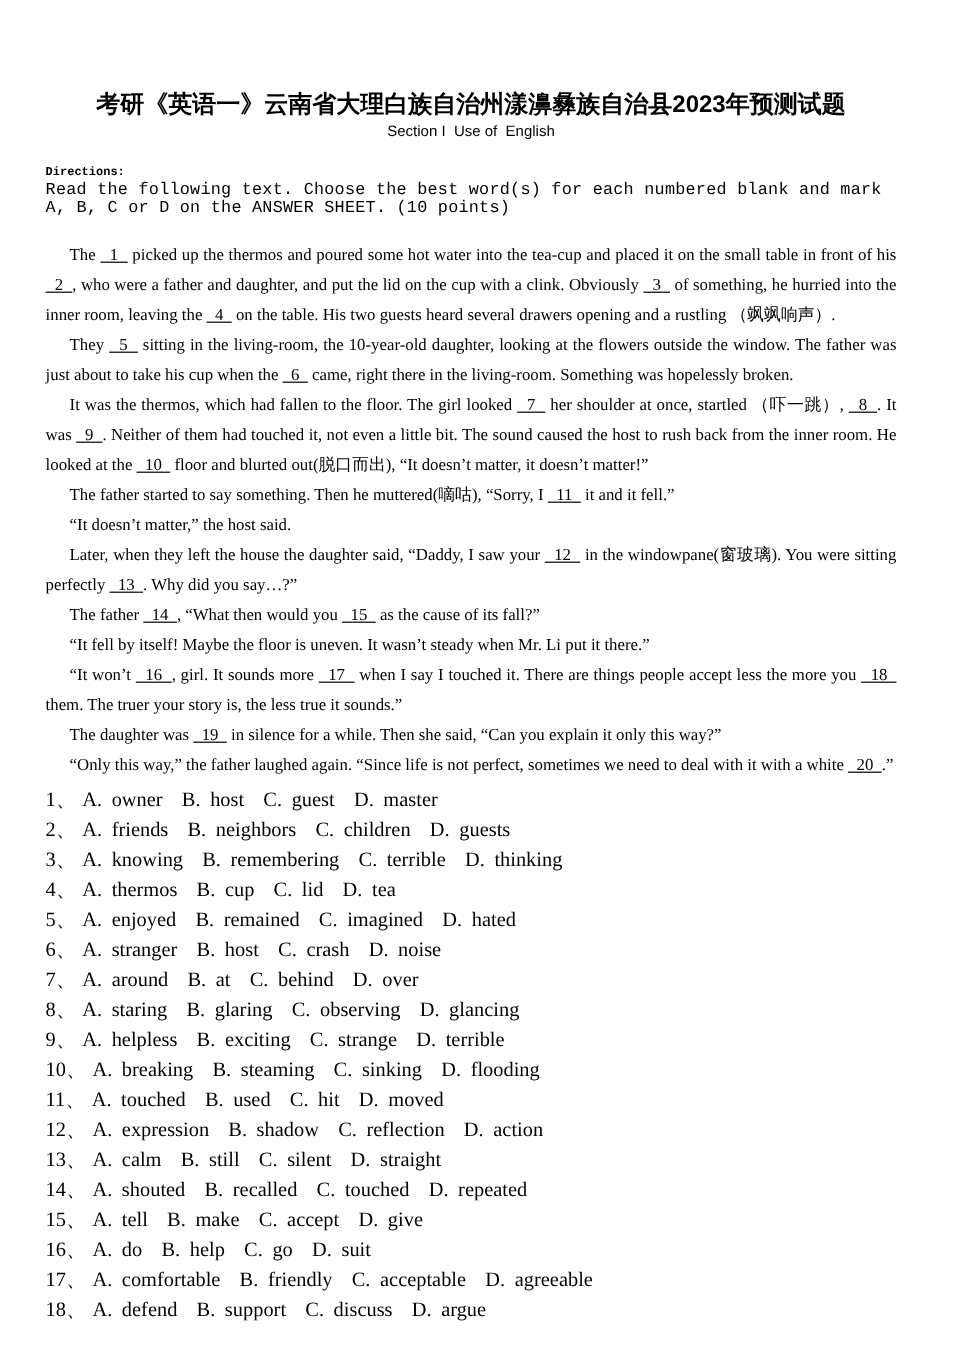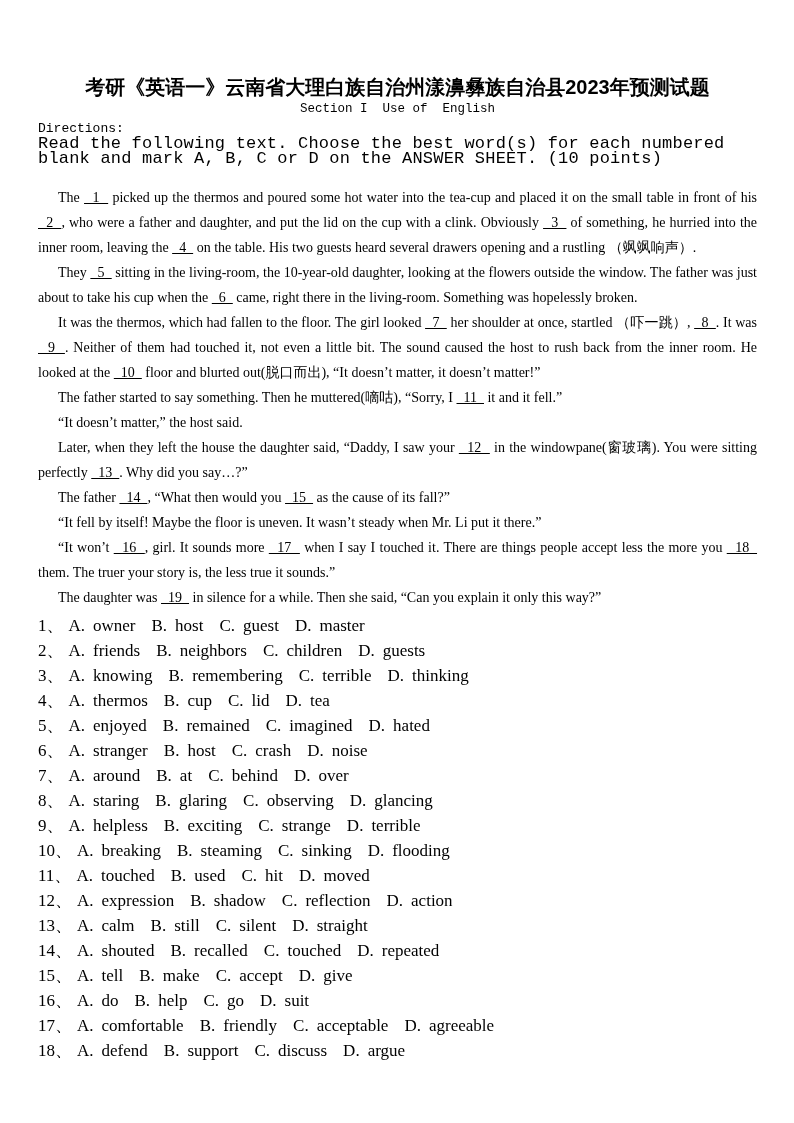--- a/index.html
+++ b/index.html
@@ -2,52 +2,52 @@
 <html><head>
 <meta charset="utf-8">
 <style>
   html, body { margin: 0; padding: 0; background: #ffffff; }
   .page {
     position: relative;
     width: 794px;
     height: 1123px;
     margin: 0 auto;
     box-sizing: border-box;
-    padding: 74px 37px 0 38px;
+    padding: 74px 47px 0 38px;
     background: #ffffff;
     color: #000000;
     overflow: hidden;
   }
   .title {
     margin: 0;
     font-family: "Liberation Sans", sans-serif;
     font-weight: 700;
     font-size: 20px;
     line-height: 26px;
     text-align: center;
     letter-spacing: 0px;
   }
   .section-heading {
-    font-family: Liberation Mono, monospace;
+    font-family: Liberation Sans, sans-serif;
     font-size: 12.5px;
     line-height: 17px;
     text-align: center;
     white-space: pre;
     margin-top: 1px;
   }
   .directions-label {
     font-family: "Liberation Mono", monospace;
-    font-weight: 400;
-    font-size: 13px;
+    font-weight: 700;
+    font-size: 10px;
     line-height: 15px;
-    margin-top: 3px;
+    margin-top: 19px;
   }
   .directions-text {
     font-family: "Liberation Mono", monospace;
-    font-size: 17px;
+    font-size: 14px;
     line-height: 15px;
     letter-spacing: 0.2px;
   }
   .passage { margin-top: 19px; }
   .para {
     margin: 0;
     font-family: "Liberation Serif", serif;
     font-size: 14px;
     line-height: 25px;
     text-align: justify;
@@ -80,20 +80,21 @@
       <p class="para">The <span class="blank">&nbsp;&nbsp;1&nbsp;&nbsp;</span> picked up the thermos and poured some hot water into the tea-cup and placed it on the small table in front of his <span class="blank">&nbsp;&nbsp;2&nbsp;&nbsp;</span>, who were a father and daughter, and put the lid on the cup with a clink. Obviously <span class="blank">&nbsp;&nbsp;3&nbsp;&nbsp;</span> of something, he hurried into the inner room, leaving the <span class="blank">&nbsp;&nbsp;4&nbsp;&nbsp;</span> on the table. His two guests heard several drawers opening and a rustling （飒飒响声）.</p>
       <p class="para">They <span class="blank">&nbsp;&nbsp;5&nbsp;&nbsp;</span> sitting in the living-room, the 10-year-old daughter, looking at the flowers outside the window. The father was just about to take his cup when the <span class="blank">&nbsp;&nbsp;6&nbsp;&nbsp;</span> came, right there in the living-room. Something was hopelessly broken.</p>
       <p class="para">It was the thermos, which had fallen to the floor. The girl looked <span class="blank">&nbsp;&nbsp;7&nbsp;&nbsp;</span> her shoulder at once, startled （吓一跳）, <span class="blank">&nbsp;&nbsp;8&nbsp;&nbsp;</span>. It was <span class="blank">&nbsp;&nbsp;9&nbsp;&nbsp;</span>. Neither of them had touched it, not even a little bit. The sound caused the host to rush back from the inner room. He looked at the <span class="blank">&nbsp;&nbsp;10&nbsp;&nbsp;</span> floor and blurted out(脱口而出), “It doesn’t matter, it doesn’t matter!”</p>
       <p class="para">The father started to say something. Then he muttered(嘀咕), “Sorry, I <span class="blank">&nbsp;&nbsp;11&nbsp;&nbsp;</span> it and it fell.”</p>
       <p class="para">“It doesn’t matter,” the host said.</p>
       <p class="para">Later, when they left the house the daughter said, “Daddy, I saw your <span class="blank">&nbsp;&nbsp;12&nbsp;&nbsp;</span> in the windowpane(窗玻璃). You were sitting perfectly <span class="blank">&nbsp;&nbsp;13&nbsp;&nbsp;</span>. Why did you say…?”</p>
       <p class="para">The father <span class="blank">&nbsp;&nbsp;14&nbsp;&nbsp;</span>, “What then would you <span class="blank">&nbsp;&nbsp;15&nbsp;&nbsp;</span> as the cause of its fall?”</p>
       <p class="para">“It fell by itself! Maybe the floor is uneven. It wasn’t steady when Mr. Li put it there.”</p>
       <p class="para">“It won’t <span class="blank">&nbsp;&nbsp;16&nbsp;&nbsp;</span>, girl. It sounds more <span class="blank">&nbsp;&nbsp;17&nbsp;&nbsp;</span> when I say I touched it. There are things people accept less the more you <span class="blank">&nbsp;&nbsp;18&nbsp;&nbsp;</span> them. The truer your story is, the less true it sounds.”</p>
       <p class="para">The daughter was <span class="blank">&nbsp;&nbsp;19&nbsp;&nbsp;</span> in silence for a while. Then she said, “Can you explain it only this way?”</p>
+      <p class="para">“Only this way,” the father laughed again. “Since life is not perfect, sometimes we need to deal with it with a white <span class="blank">&nbsp;&nbsp;20&nbsp;&nbsp;</span>.”</p>
     </div>
   <div class="options-list">
       <div class="q-row"><span class="q-num">1、</span><span class="opt"><span class="opt-letter">A.</span><span>owner</span></span><span class="opt"><span class="opt-letter">B.</span><span>host</span></span><span class="opt"><span class="opt-letter">C.</span><span>guest</span></span><span class="opt"><span class="opt-letter">D.</span><span>master</span></span></div>
       <div class="q-row"><span class="q-num">2、</span><span class="opt"><span class="opt-letter">A.</span><span>friends</span></span><span class="opt"><span class="opt-letter">B.</span><span>neighbors</span></span><span class="opt"><span class="opt-letter">C.</span><span>children</span></span><span class="opt"><span class="opt-letter">D.</span><span>guests</span></span></div>
       <div class="q-row"><span class="q-num">3、</span><span class="opt"><span class="opt-letter">A.</span><span>knowing</span></span><span class="opt"><span class="opt-letter">B.</span><span>remembering</span></span><span class="opt"><span class="opt-letter">C.</span><span>terrible</span></span><span class="opt"><span class="opt-letter">D.</span><span>thinking</span></span></div>
       <div class="q-row"><span class="q-num">4、</span><span class="opt"><span class="opt-letter">A.</span><span>thermos</span></span><span class="opt"><span class="opt-letter">B.</span><span>cup</span></span><span class="opt"><span class="opt-letter">C.</span><span>lid</span></span><span class="opt"><span class="opt-letter">D.</span><span>tea</span></span></div>
       <div class="q-row"><span class="q-num">5、</span><span class="opt"><span class="opt-letter">A.</span><span>enjoyed</span></span><span class="opt"><span class="opt-letter">B.</span><span>remained</span></span><span class="opt"><span class="opt-letter">C.</span><span>imagined</span></span><span class="opt"><span class="opt-letter">D.</span><span>hated</span></span></div>
       <div class="q-row"><span class="q-num">6、</span><span class="opt"><span class="opt-letter">A.</span><span>stranger</span></span><span class="opt"><span class="opt-letter">B.</span><span>host</span></span><span class="opt"><span class="opt-letter">C.</span><span>crash</span></span><span class="opt"><span class="opt-letter">D.</span><span>noise</span></span></div>
       <div class="q-row"><span class="q-num">7、</span><span class="opt"><span class="opt-letter">A.</span><span>around</span></span><span class="opt"><span class="opt-letter">B.</span><span>at</span></span><span class="opt"><span class="opt-letter">C.</span><span>behind</span></span><span class="opt"><span class="opt-letter">D.</span><span>over</span></span></div>
       <div class="q-row"><span class="q-num">8、</span><span class="opt"><span class="opt-letter">A.</span><span>staring</span></span><span class="opt"><span class="opt-letter">B.</span><span>glaring</span></span><span class="opt"><span class="opt-letter">C.</span><span>observing</span></span><span class="opt"><span class="opt-letter">D.</span><span>glancing</span></span></div>

